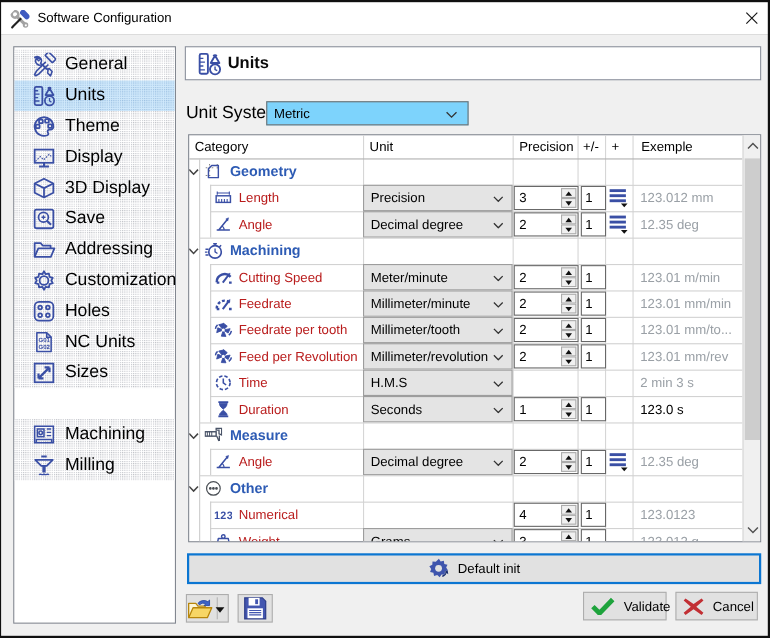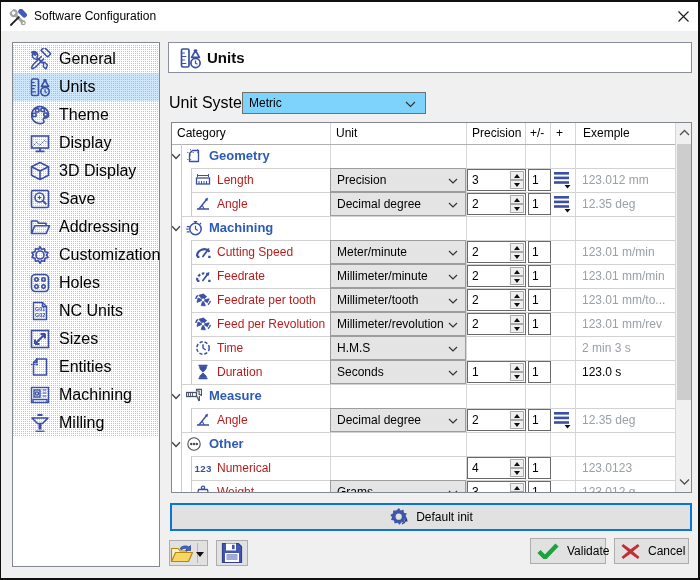--- a/index.html
+++ b/index.html
@@ -251,35 +251,20 @@
         <span class="sic">
           <svg width="22" height="22" viewBox="0 0 22 22" style="">
             <g stroke="#3a4fa5" fill="none" stroke-width="1.6">
 <rect x="2.5" y="2.5" width="17" height="17"></rect>
 <path d="M6 16 L16 6 M6 16 v-4.5 M6 16 h4.5 M16 6 v4.5 M16 6 h-4.5" stroke-width="2" stroke-linejoin="round"></path>
 </g>
           </svg>
         </span>
         <span class="stx">Sizes</span>
       </div>
-<div class="sitem" style="top:310px">
-        <svg class="dots" width="146" height="28">
-          <rect width="146" height="28" fill="url(#pd)"></rect>
-        </svg>
-        <span class="sic">
-          <svg width="22" height="22" viewBox="0 0 22 22" style="">
-            <g stroke="#3a4fa5" fill="none" stroke-width="1.5">
-<path d="M4.5 19 V6.5 L8 3 h9.5 V19 z" stroke-linejoin="round"></path>
-<path d="M8 3 v3.5 h-3.5"></path>
-<path d="M2 8.5 h7 M7.5 2 v8.5" stroke-width="1" stroke-dasharray="1.6 1.3"></path>
-</g>
-          </svg>
-        </span>
-        <span class="stx">Entities</span>
-      </div>
 <div class="sitem" style="top:338px">
         <svg class="dots" width="146" height="28">
           <rect width="146" height="28" fill="url(#pd)"></rect>
         </svg>
         <span class="sic">
           <svg width="22" height="22" viewBox="0 0 22 22" style="">
             <g stroke="#3a4fa5" fill="none" stroke-width="1.4">
 <rect x="2.5" y="3.5" width="17" height="15"></rect>
 <rect x="5" y="6" width="6" height="7"></rect>
 <path d="M13.5 6 h4 M13.5 9 h4 M13.5 12 h4" stroke-width="1.2"></path>

